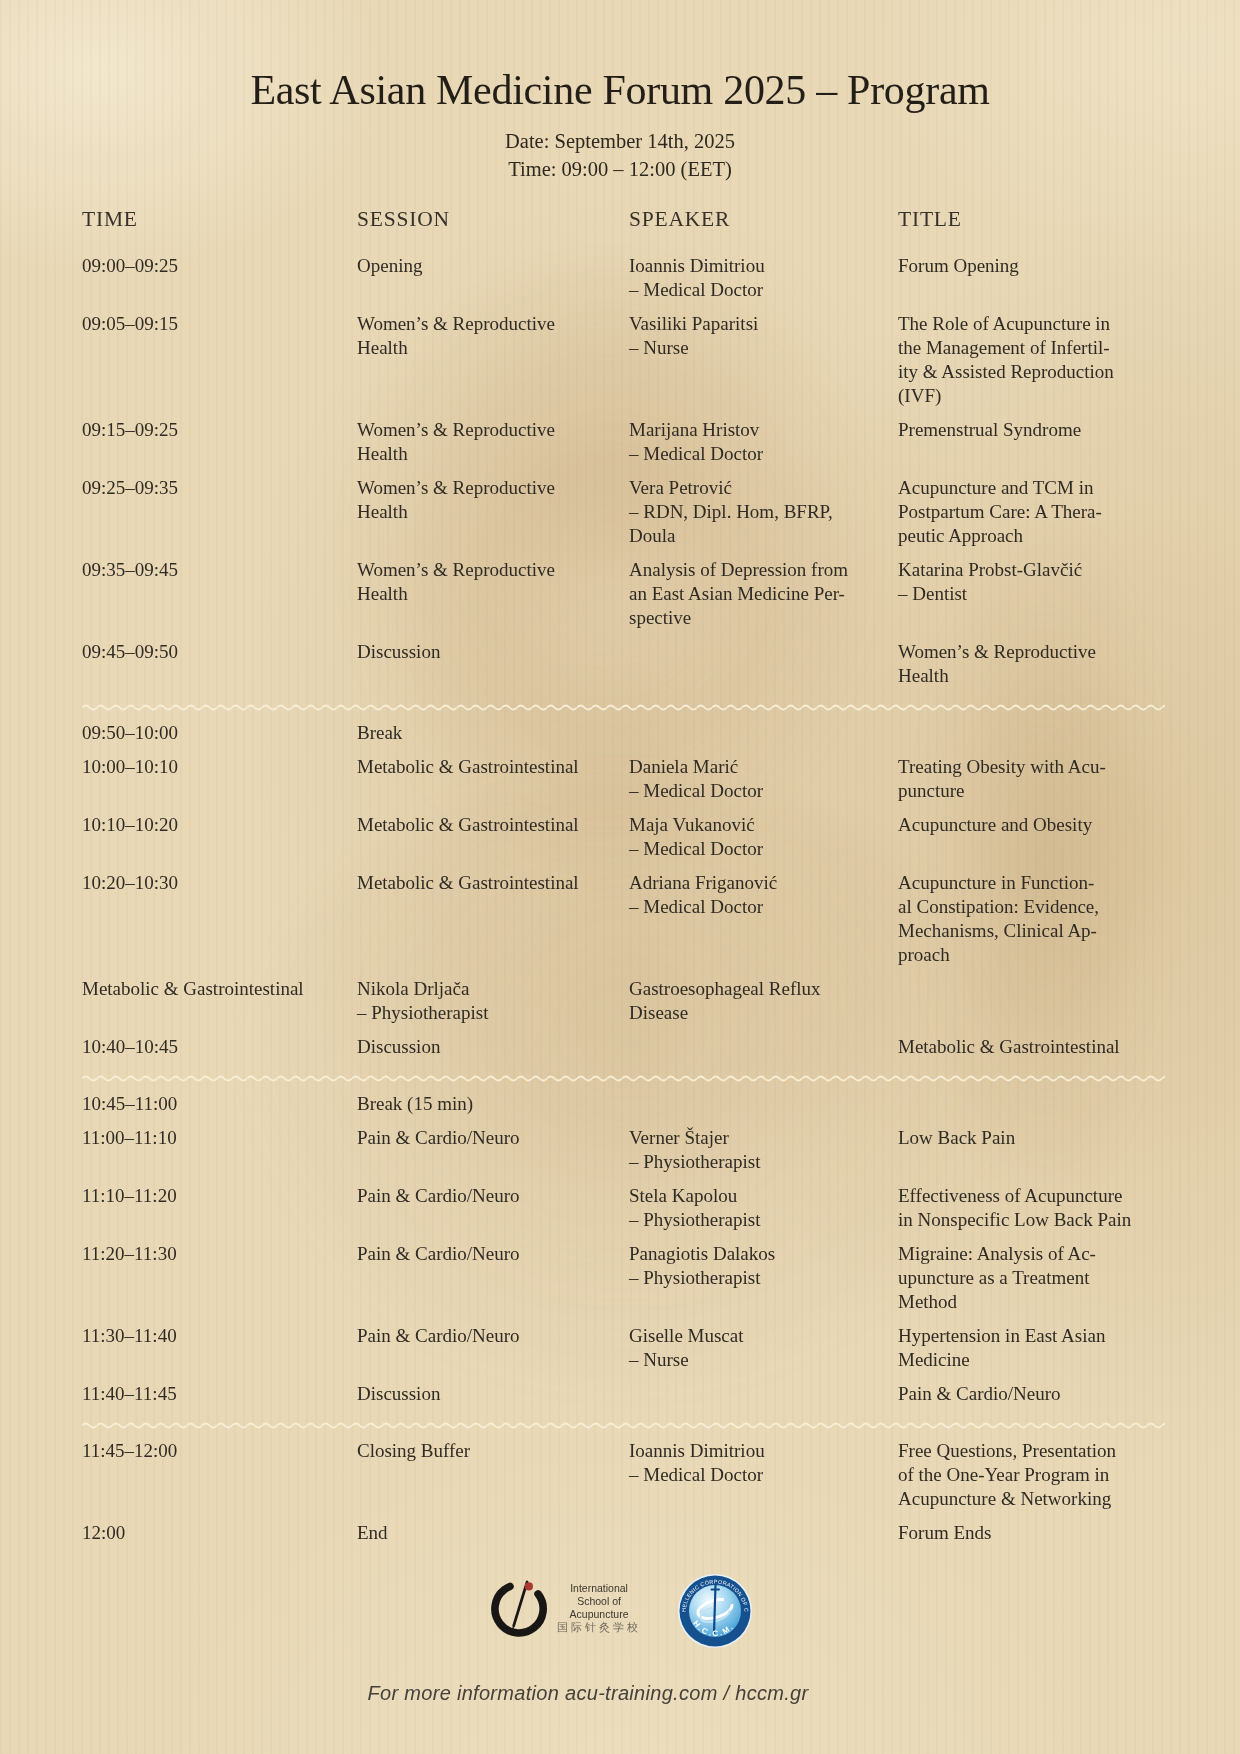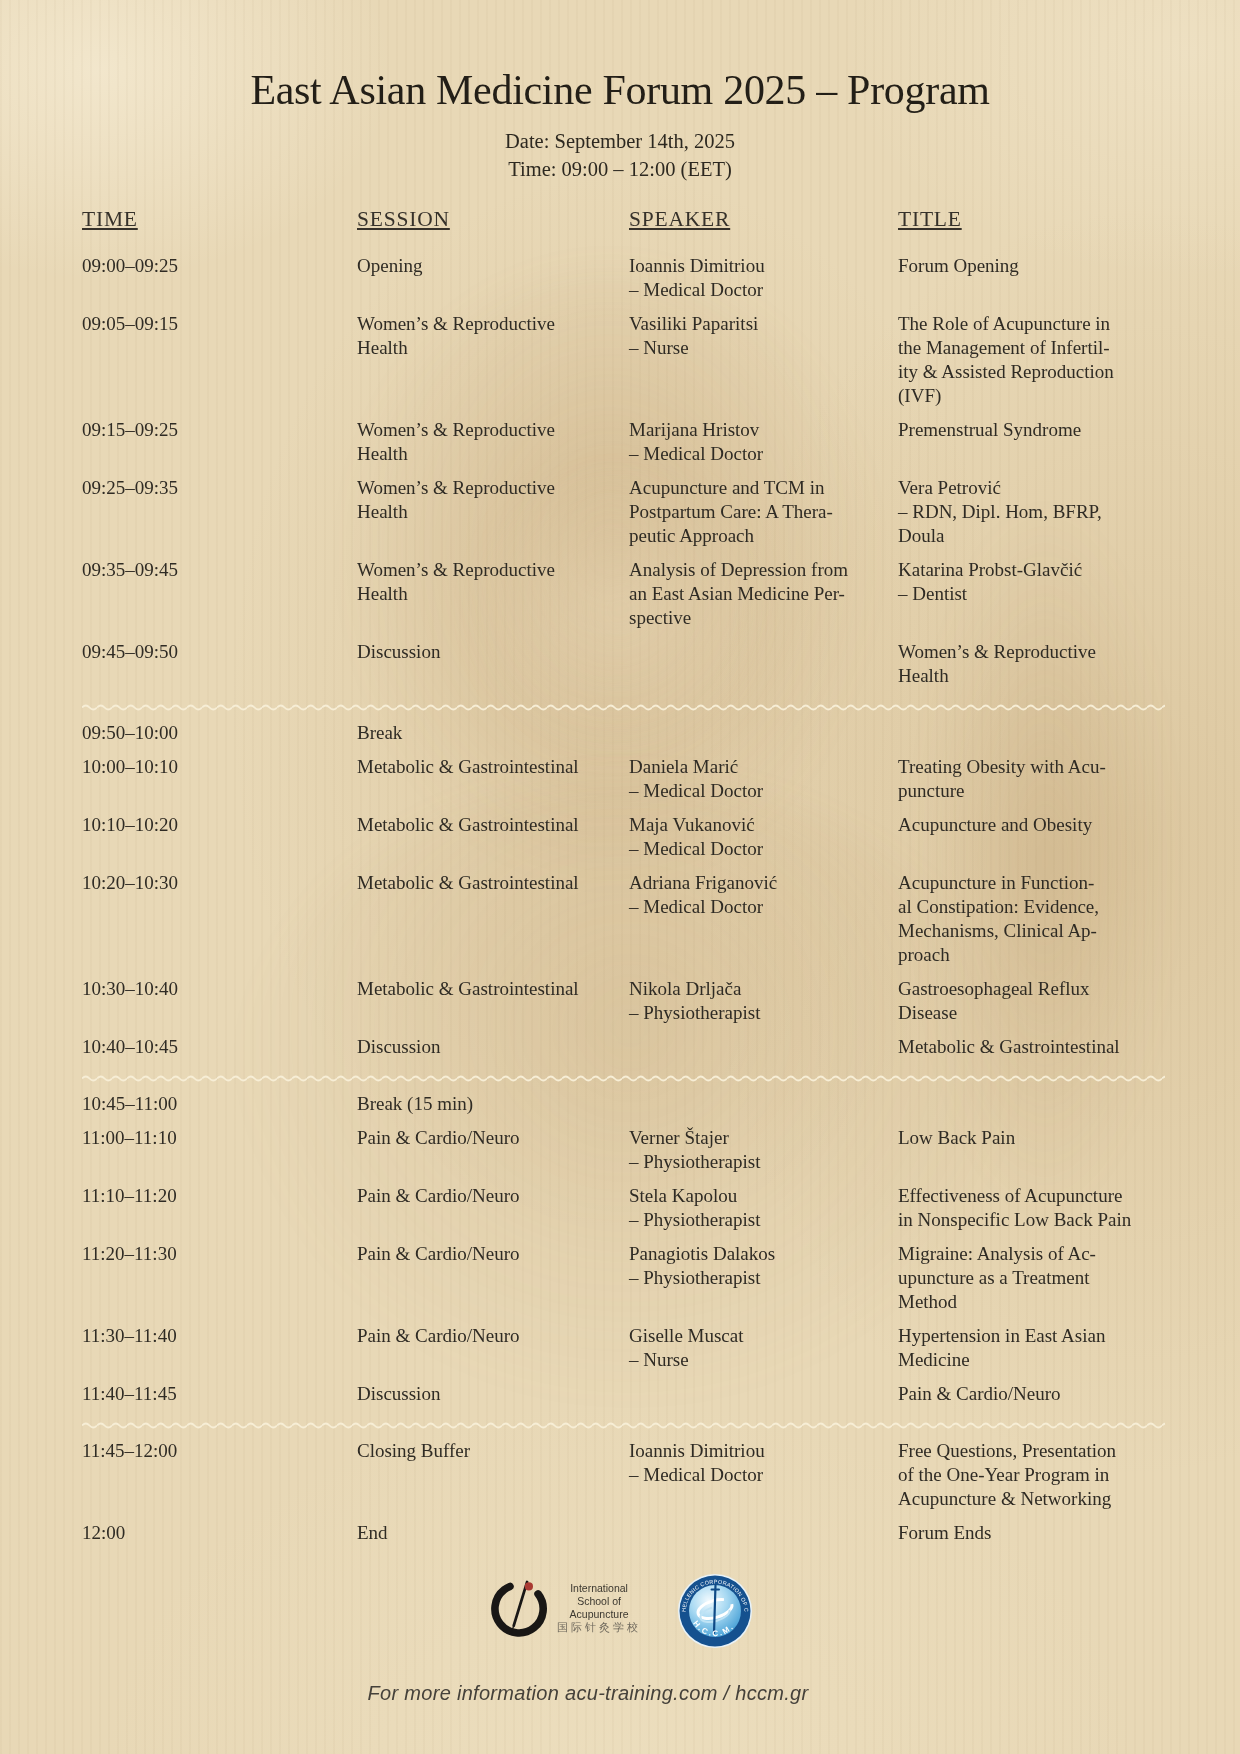--- a/index.html
+++ b/index.html
@@ -31,21 +31,21 @@
     background:radial-gradient(ellipse at 50% 50%, rgba(246,234,206,.35), rgba(246,234,206,0) 70%); }
 
   h1.title { margin:0; padding-top:66px; text-align:center;
     font-size:42px; font-weight:normal; letter-spacing:-.3px; color:#221e17; }
   .sub { text-align:center; font-size:20.5px; color:#2c2820; }
   .sub.date { margin-top:16px; }
   .sub.time { margin-top:5px; }
 
   .table { margin:26px 75px 0 82px; position:relative; }
   .thead { display:grid; grid-template-columns:275px 272px 269px 1fr; margin-bottom:22px; }
-  .thead .hcell { font-size:21.5px; letter-spacing:.8px; color:#36312a;text-decoration:underline; }
+  .thead .hcell { font-size:21.5px; letter-spacing:.8px; color:#36312a; }
   .row { display:grid; grid-template-columns:275px 272px 269px 1fr; margin-bottom:10px; }
   .cell { white-space:pre-line; font-size:19px; line-height:24px; padding-right:14px; }
   .divider { margin:10px 0 14px 0; height:9px; }
 
   .logos { position:absolute; left:0; top:1570px; width:1240px;
     display:flex; justify-content:center; align-items:flex-start; gap:30px; }
   .isa { display:flex; flex-direction:row; align-items:center; width:160px; }
   .isa-caption { margin-top:2px; text-align:center; color:#3c3830;
     font-family:"Liberation Sans","DejaVu Sans",sans-serif; }
   .isa-caption .ln { font-size:10.5px; line-height:13px; }
@@ -104,26 +104,26 @@
 Health</div>
       <div class="cell">Marijana Hristov
 – Medical Doctor</div>
       <div class="cell">Premenstrual Syndrome</div>
     </div>
 
     <div class="row">
       <div class="cell">09:25–09:35</div>
       <div class="cell">Women’s &amp; Reproductive
 Health</div>
+      <div class="cell">Vera Petrović
+– RDN, Dipl. Hom, BFRP,
+Doula</div>
       <div class="cell">Acupuncture and TCM in
 Postpartum Care: A Thera-
 peutic Approach</div>
-      <div class="cell">Vera Petrović
-– RDN, Dipl. Hom, BFRP,
-Doula</div>
     </div>
 
     <div class="row">
       <div class="cell">09:35–09:45</div>
       <div class="cell">Women’s &amp; Reproductive
 Health</div>
       <div class="cell">Analysis of Depression from
 an East Asian Medicine Per-
 spective</div>
       <div class="cell">Katarina Probst-Glavčić
@@ -174,21 +174,20 @@
       <div class="cell">Metabolic &amp; Gastrointestinal</div>
       <div class="cell">Adriana Friganović
 – Medical Doctor</div>
       <div class="cell">Acupuncture in Function-
 al Constipation: Evidence,
 Mechanisms, Clinical Ap-
 proach</div>
     </div>
 
     <div class="row">
-      <div class="cell">10:30–10:40</div>
       <div class="cell">Metabolic &amp; Gastrointestinal</div>
       <div class="cell">Nikola Drljača
 – Physiotherapist</div>
       <div class="cell">Gastroesophageal Reflux
 Disease</div>
     </div>
 
     <div class="row">
       <div class="cell">10:40–10:45</div>
       <div class="cell">Discussion</div>

